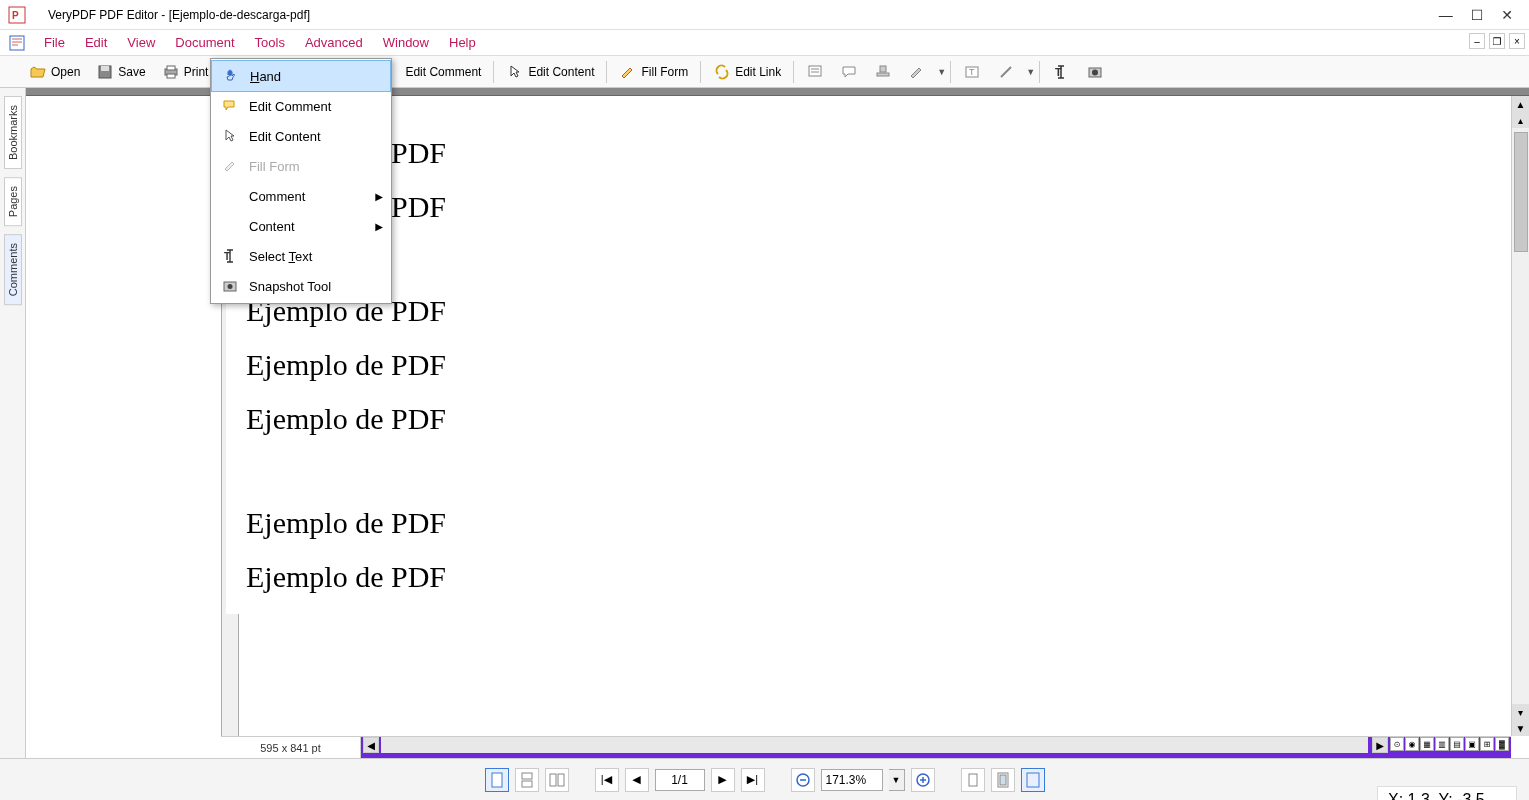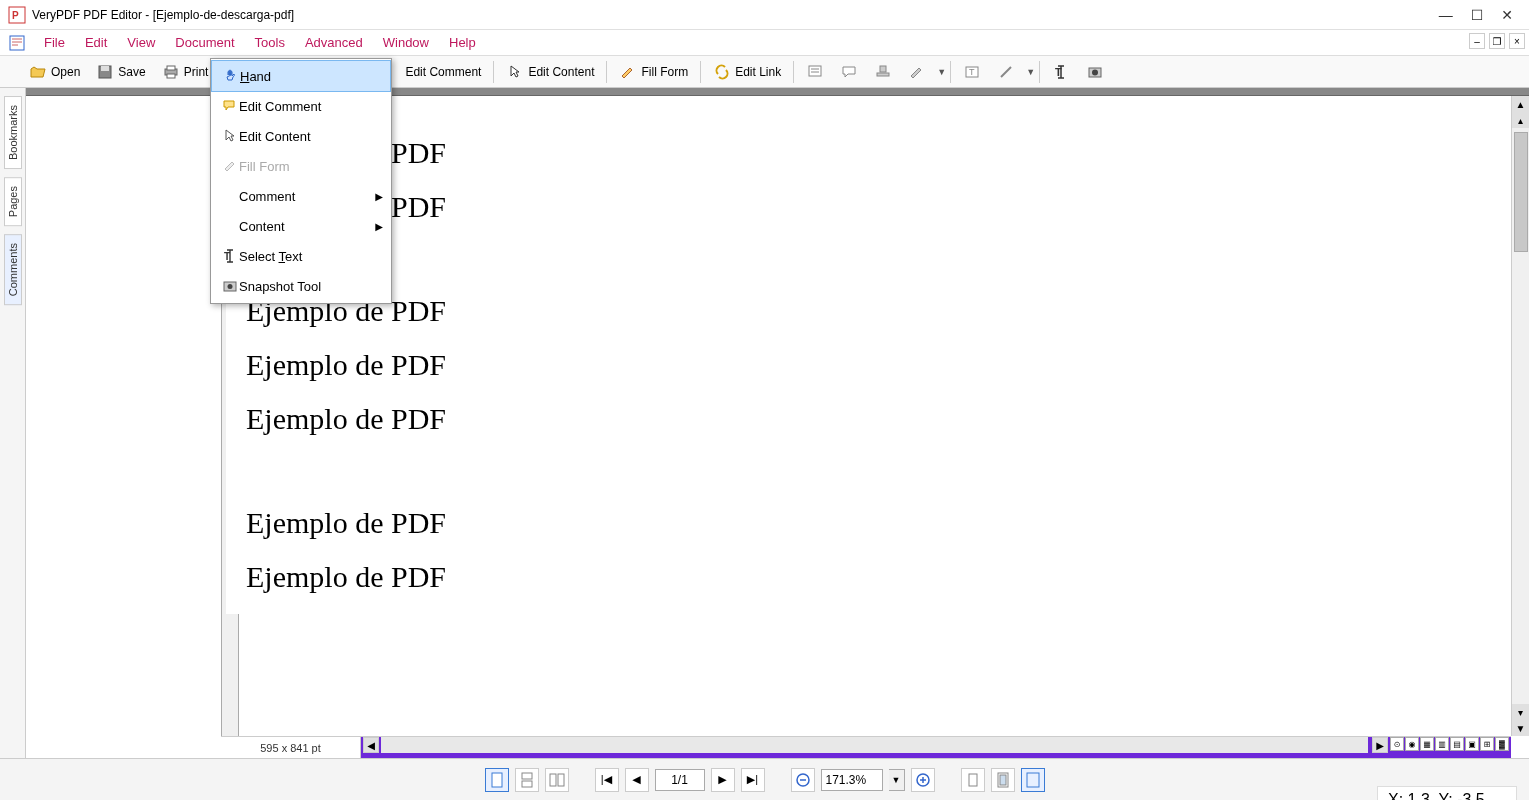--- a/index.html
+++ b/index.html
@@ -1,20 +1,20 @@
 <!DOCTYPE html>
 <html><head>
 <meta charset="utf-8">
 <style>
 * { margin: 0; padding: 0; box-sizing: border-box; font-family: "Segoe UI", Tahoma, sans-serif; }
 body { width: 1529px; height: 800px; overflow: hidden; background: #fff; position: relative; }
 
 .titlebar { height: 30px; background: #fff; display: flex; align-items: center; padding: 0 8px; border-bottom: 1px solid #e0e0e0; }
 .titlebar .app-icon { width: 18px; height: 18px; margin-right: 6px; }
-.titlebar .title-text { font-size: 12px; flex: 1; color: #000; }
+.titlebar .title-text { font-size: 12px; flex: 1; color: #000; margin-left: 16px; }
 .titlebar .win-controls { display: flex; gap: 18px; margin-right: 8px; }
 .titlebar .win-controls span { font-size: 14px; cursor: pointer; color: #333; }
 
 .menubar { height: 26px; background: #fff; display: flex; align-items: center; padding: 0 8px; border-bottom: 1px solid #ddd; position: relative; }
 .menubar .mb-icon { width: 18px; height: 18px; margin-right: 8px; }
 .menubar .menu-item { font-size: 13px; color: #be185d; padding: 3px 10px; cursor: pointer; }
 .menubar .mdi-controls { position: absolute; right: 4px; top: 3px; display: flex; gap: 4px; }
 .menubar .mdi-controls span { font-size: 10px; border: 1px solid #ccc; width: 16px; height: 16px; display:inline-flex; align-items:center; justify-content:center; cursor:pointer; }
 
 .toolbar { height: 32px; background: #f9f9f9; display: flex; align-items: center; padding: 0 22px; border-bottom: 1px solid #ccc; gap: 2px; }
@@ -52,21 +52,21 @@
 .statusbar { position:absolute; bottom:0; left:0; right:0; height:42px; background:#f4f4f4; border-top:1px solid #ccc; display:flex; align-items:center; padding: 0 8px; }
 .statusbar .nav-cluster { display:flex; align-items:center; gap:6px; margin: 0 auto; }
 .statusbar .sb-btn { width:24px; height:24px; border:1px solid #ccc; background:#fff; display:flex; align-items:center; justify-content:center; cursor:pointer; font-size:11px; }
 .statusbar .sb-btn.active { border-color:#3a7bd5; background:#e8f0ff; }
 .statusbar .zoom-input { width:62px; height:22px; border:1px solid #aaa; font-size:12px; padding:0 4px; display:flex; align-items:center; background:#fff; }
 .statusbar .zoom-dd { width:16px; height:22px; border:1px solid #aaa; border-left:none; background:#f0f0f0; display:flex; align-items:center; justify-content:center; font-size:9px; cursor:pointer;}
 .statusbar .page-input { width:50px; height:22px; border:1px solid #aaa; font-size:12px; text-align:center; display:flex; align-items:center; justify-content:center; background:#fff;}
 .statusbar .coords { position:absolute; right:12px; font-size:16px; color:#000; border:1px solid #ddd; padding:4px 10px; background:#fff; min-width: 140px; margin-top: 41px;}
 
 .dropdown-menu { position:absolute; left:210px; top:58px; width:182px; background:#fff; border:1px solid #999; box-shadow: 2px 2px 6px rgba(0,0,0,0.3); z-index: 100; padding: 2px 0;}
-.dropdown-menu .dm-item { display:flex; align-items:center; gap:0; padding: 6px 10px; font-size:13px; color:#000; cursor:pointer; position:relative;}
+.dropdown-menu .dm-item { display:flex; align-items:center; gap:10px; padding: 6px 10px; font-size:13px; color:#000; cursor:pointer; position:relative;}
 .dropdown-menu .dm-item.selected { background:#cde6ff; border: 1px solid #7ab8f0; margin: -1px 0;}
 .dropdown-menu .dm-item.disabled { color:#aaa; cursor:default;}
 .dropdown-menu .dm-item .dm-ico { width:18px; height:18px; display:inline-flex; align-items:center; justify-content:center; }
 .dropdown-menu .dm-item .submenu-arrow { position:absolute; right:8px; font-size:10px; }
 .dropdown-menu .dm-item .mnemonic { text-decoration: underline; }
 
 svg { display:block; }
 </style>
 </head>
 <body>

